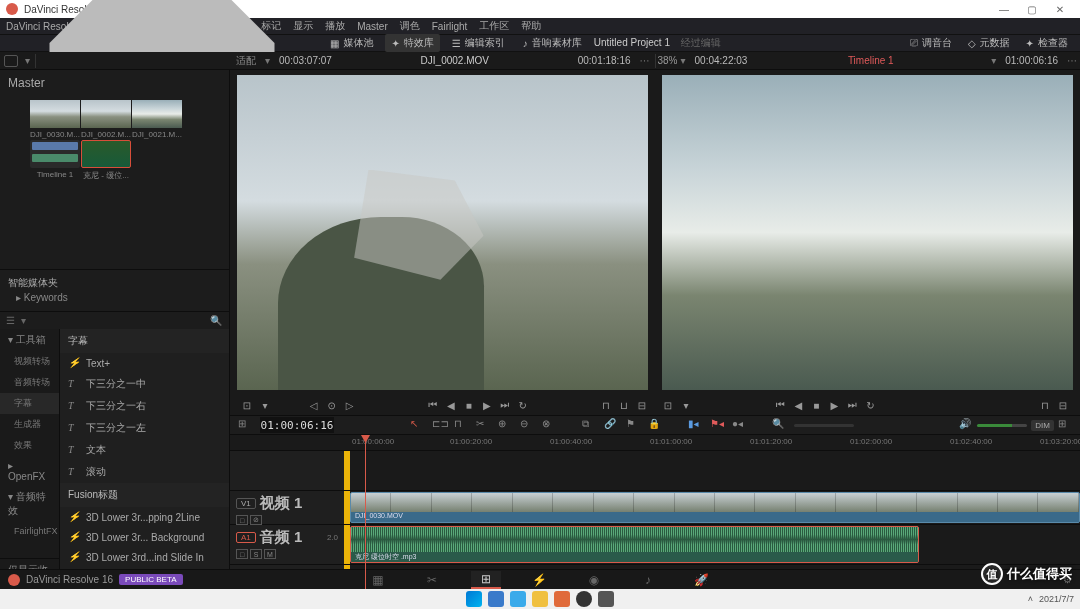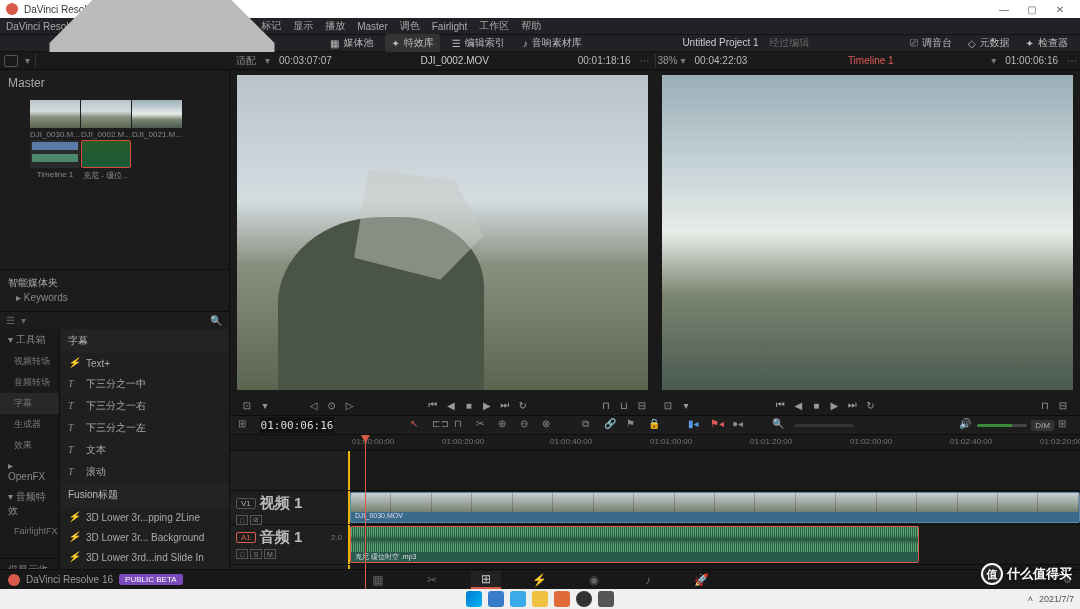--- a/index.html
+++ b/index.html
@@ -5,21 +5,21 @@
 * { margin:0; padding:0; box-sizing:border-box; font-family:"Microsoft YaHei",Arial,sans-serif; }
 body { background:#181818; color:#ccc; font-size:10px; overflow:hidden; width:1080px; height:609px; position:relative; }
 .titlebar { height:18px; background:#fff; color:#333; display:flex; align-items:center; padding:0 6px; font-size:10px; }
 .titlebar .spacer { flex:1; }
 .titlebar .winbtn { width:28px; text-align:center; color:#666; cursor:pointer; }
 .menubar { height:16px; background:#212126; display:flex; align-items:center; padding:0 6px; gap:12px; font-size:10px; color:#aaa; }
 .menubar span { cursor:pointer; }
 .topbar { height:18px; background:#212126; border-top:1px solid #111; border-bottom:1px solid #111; display:flex; align-items:center; padding:0 6px; gap:6px; }
 .topbar .btn { display:flex; align-items:center; gap:4px; padding:2px 6px; color:#bbb; cursor:pointer; }
 .topbar .btn.active { background:#333; border-radius:2px; }
-.topbar .center { flex:1; text-align:center; color:#ccc; }
+.topbar .center { flex:1; text-align:left; color:#ccc; }
 .topbar .center .muted { color:#666; margin-left:8px; }
 .topbar .right { display:flex; gap:4px; }
 .strip { height:18px; background:#1a1a1a; display:flex; align-items:center; border-bottom:1px solid #0d0d0d; position:relative; }
 .strip .box { width:14px; height:12px; border:1px solid #555; border-radius:2px; margin:0 4px; cursor:pointer; }
 .strip .sep { width:1px; height:14px; background:#333; margin:0 2px; }
 .strip .label { color:#888; margin:0 6px; }
 .strip .time { color:#bbb; margin:0 6px; }
 .strip .red { color:#e05a5a; }
 .strip .nav { color:#777; margin:0 3px; cursor:pointer; }
 .strip .percent { color:#999; }
@@ -66,21 +66,21 @@
 .toolbar .tool.red { color:#d85a4a; }
 .toolbar .vol { display:flex; align-items:center; gap:4px; margin-left:auto; }
 .toolbar .slider { width:50px; height:3px; background:linear-gradient(90deg,#3a8a3a 70%,#444 70%); border-radius:2px; position:relative; }
 .toolbar .dim { background:#333; padding:1px 4px; font-size:8px; color:#aaa; border-radius:2px; }
 .timeline { background:#1a1a1a; position:relative; }
 .ruler { height:16px; display:flex; border-bottom:1px solid #0d0d0d; position:relative; padding-left:120px; }
 .ruler .tick { position:absolute; top:2px; font-size:8px; color:#777; }
 .playhead { position:absolute; top:0; bottom:0; width:1px; background:#d85a4a; z-index:10; }
 .playhead::before { content:''; position:absolute; top:0; left:-4px; width:9px; height:8px; background:#d85a4a; clip-path:polygon(0 0,100% 0,50% 100%); }
 .track { display:flex; border-bottom:1px solid #0d0d0d; }
-.track-hdr { width:120px; background:#1f1f1f; padding:3px 6px; display:flex; flex-direction:column; gap:2px; border-right:2px solid #eab308;text-align:center; }
+.track-hdr { width:120px; background:#1f1f1f; padding:3px 6px; display:flex; flex-direction:column; gap:2px; border-right:6px solid #eab308;text-align:center; }
 .track-hdr .row1 { display:flex; align-items:center; gap:4px; }
 .track-hdr .badge { border:1px solid #555; padding:0 4px; font-size:8px; color:#aaa; border-radius:2px; }
 .track-hdr .badge.red { border-color:#d85a4a; color:#d85a4a; }
 .track-hdr .name { color:#bbb; font-size:15px;font-weight:bold; }
 .track-hdr .btns { display:flex; gap:2px; }
 .track-hdr .sb { width:12px; height:10px; border:1px solid #555; font-size:7px; color:#888; display:flex; align-items:center; justify-content:center; cursor:pointer; }
 .track-content { flex:1; position:relative; }
 .clip { position:absolute; top:1px; bottom:1px; border-radius:2px; overflow:hidden; }
 .vclip { background:#4a7a9a; border:1px solid #5a8aaa; }
 .vclip .frames { height:calc(100% - 10px); display:flex; }
@@ -398,21 +398,21 @@
         <div class="slider"></div>
         <span class="dim">DIM</span>
         <span class="tool">⊞</span>
       </div>
     </div>
 
     <div class="timeline" style="position:relative">
       <div class="playhead" style="left:135px"></div>
       <div class="ruler">
         <span class="tick" style="left:122px">01:00:00:00</span>
-        <span class="tick" style="left:212px">01:00:20:00</span>
+        <span class="tick" style="left:220px">01:00:20:00</span>
         <span class="tick" style="left:320px">01:00:40:00</span>
         <span class="tick" style="left:420px">01:01:00:00</span>
         <span class="tick" style="left:520px">01:01:20:00</span>
         <span class="tick" style="left:620px">01:02:00:00</span>
         <span class="tick" style="left:720px">01:02:40:00</span>
         <span class="tick" style="left:810px">01:03:20:00</span>
       </div>
       <div class="track empty-track">
         <div class="track-hdr"></div>
           <div class="track-content"></div>

